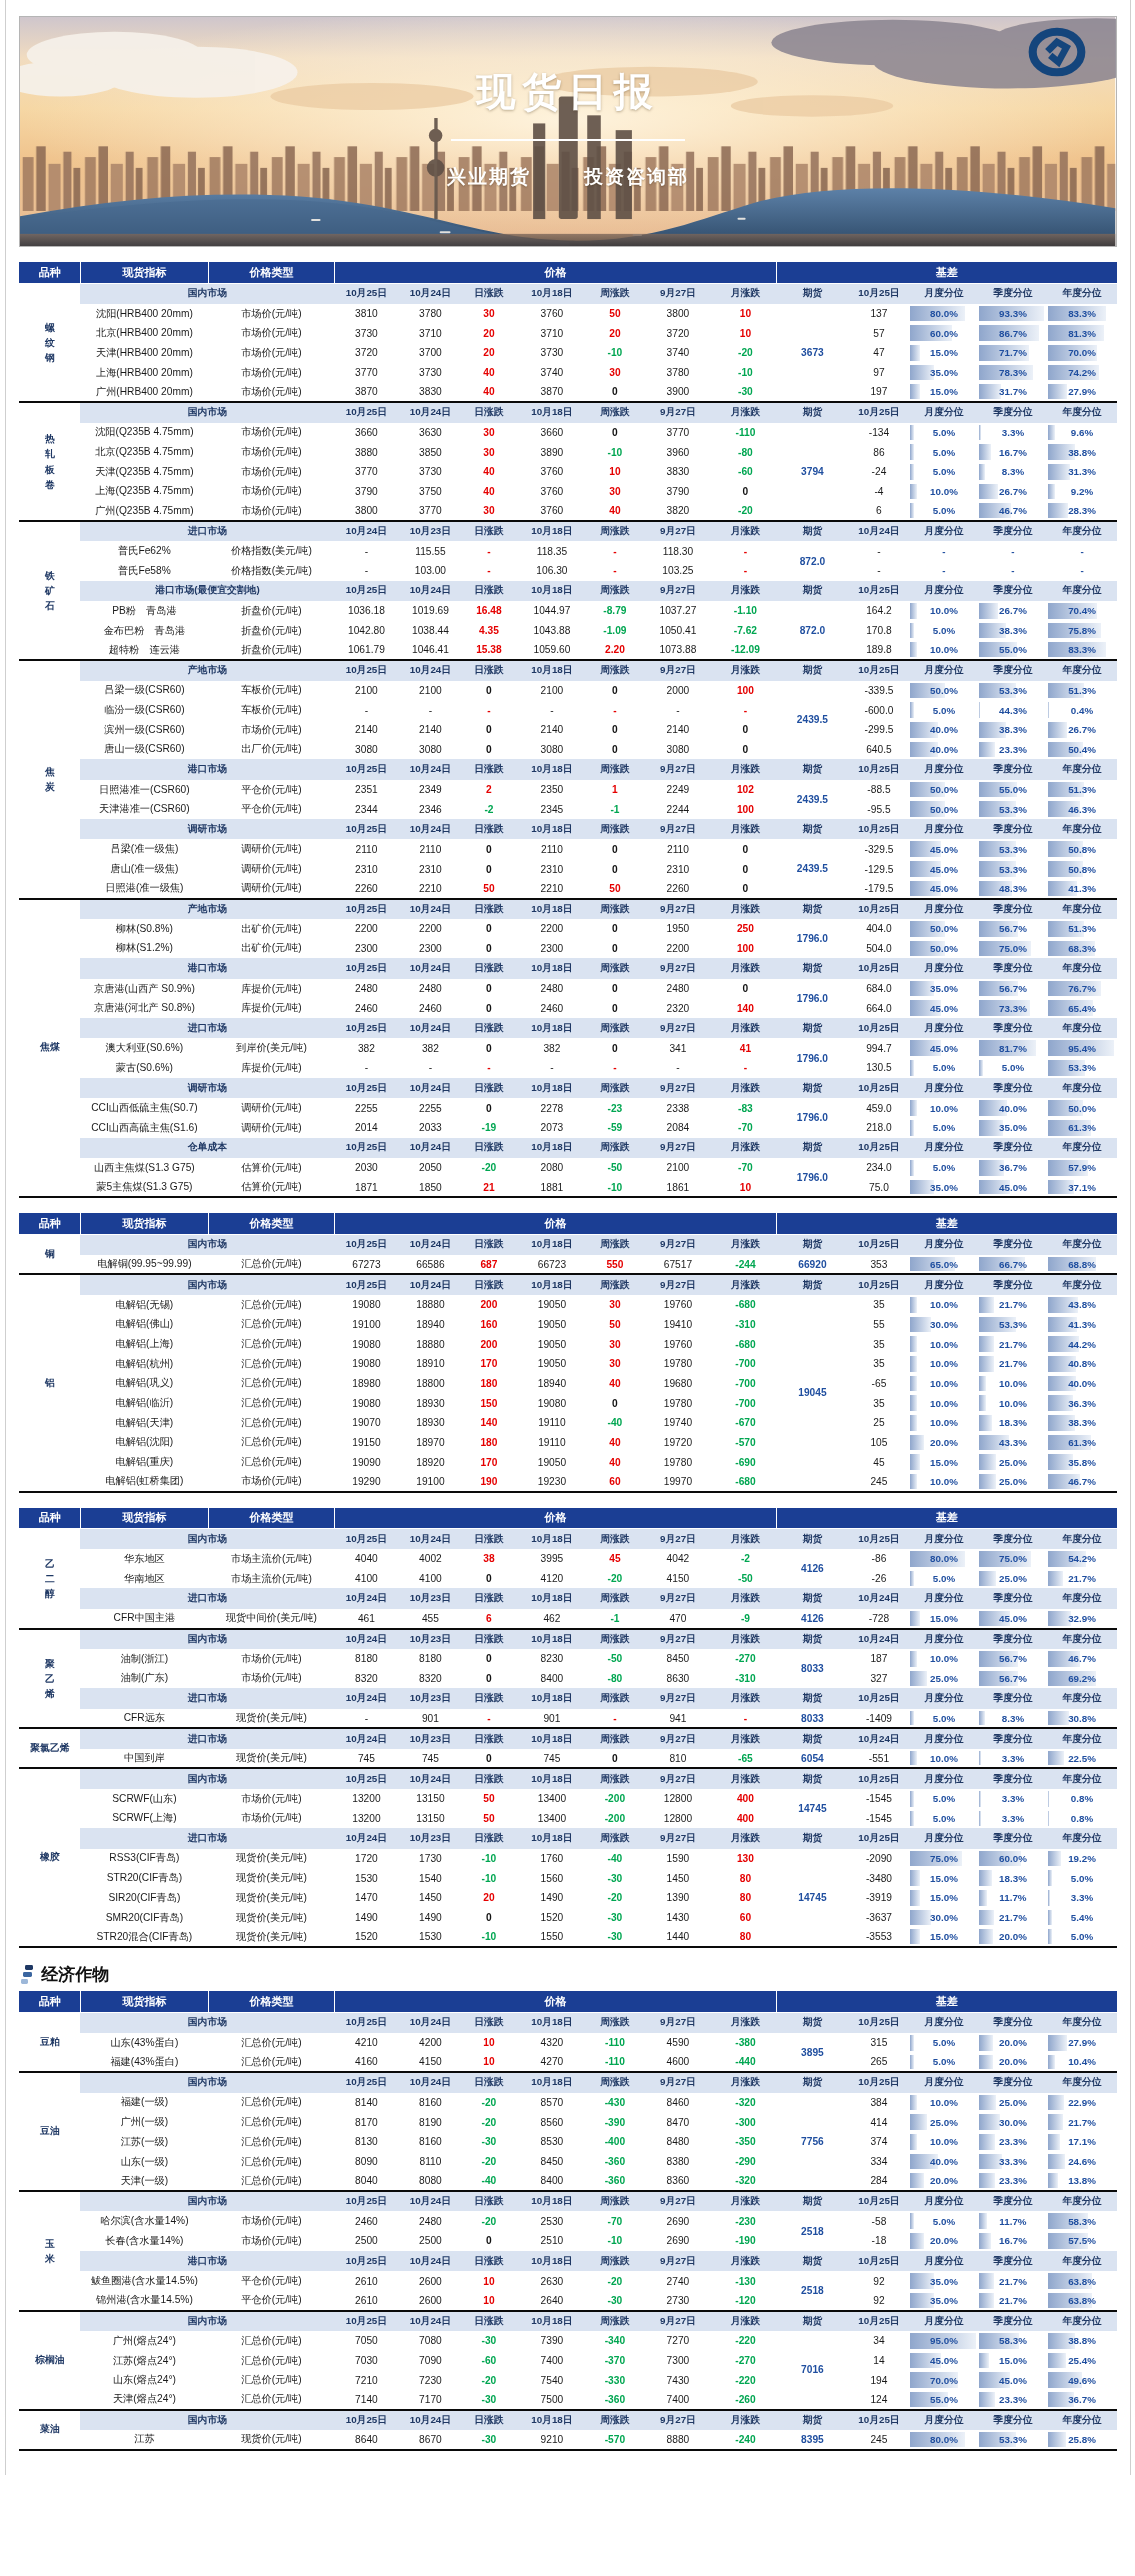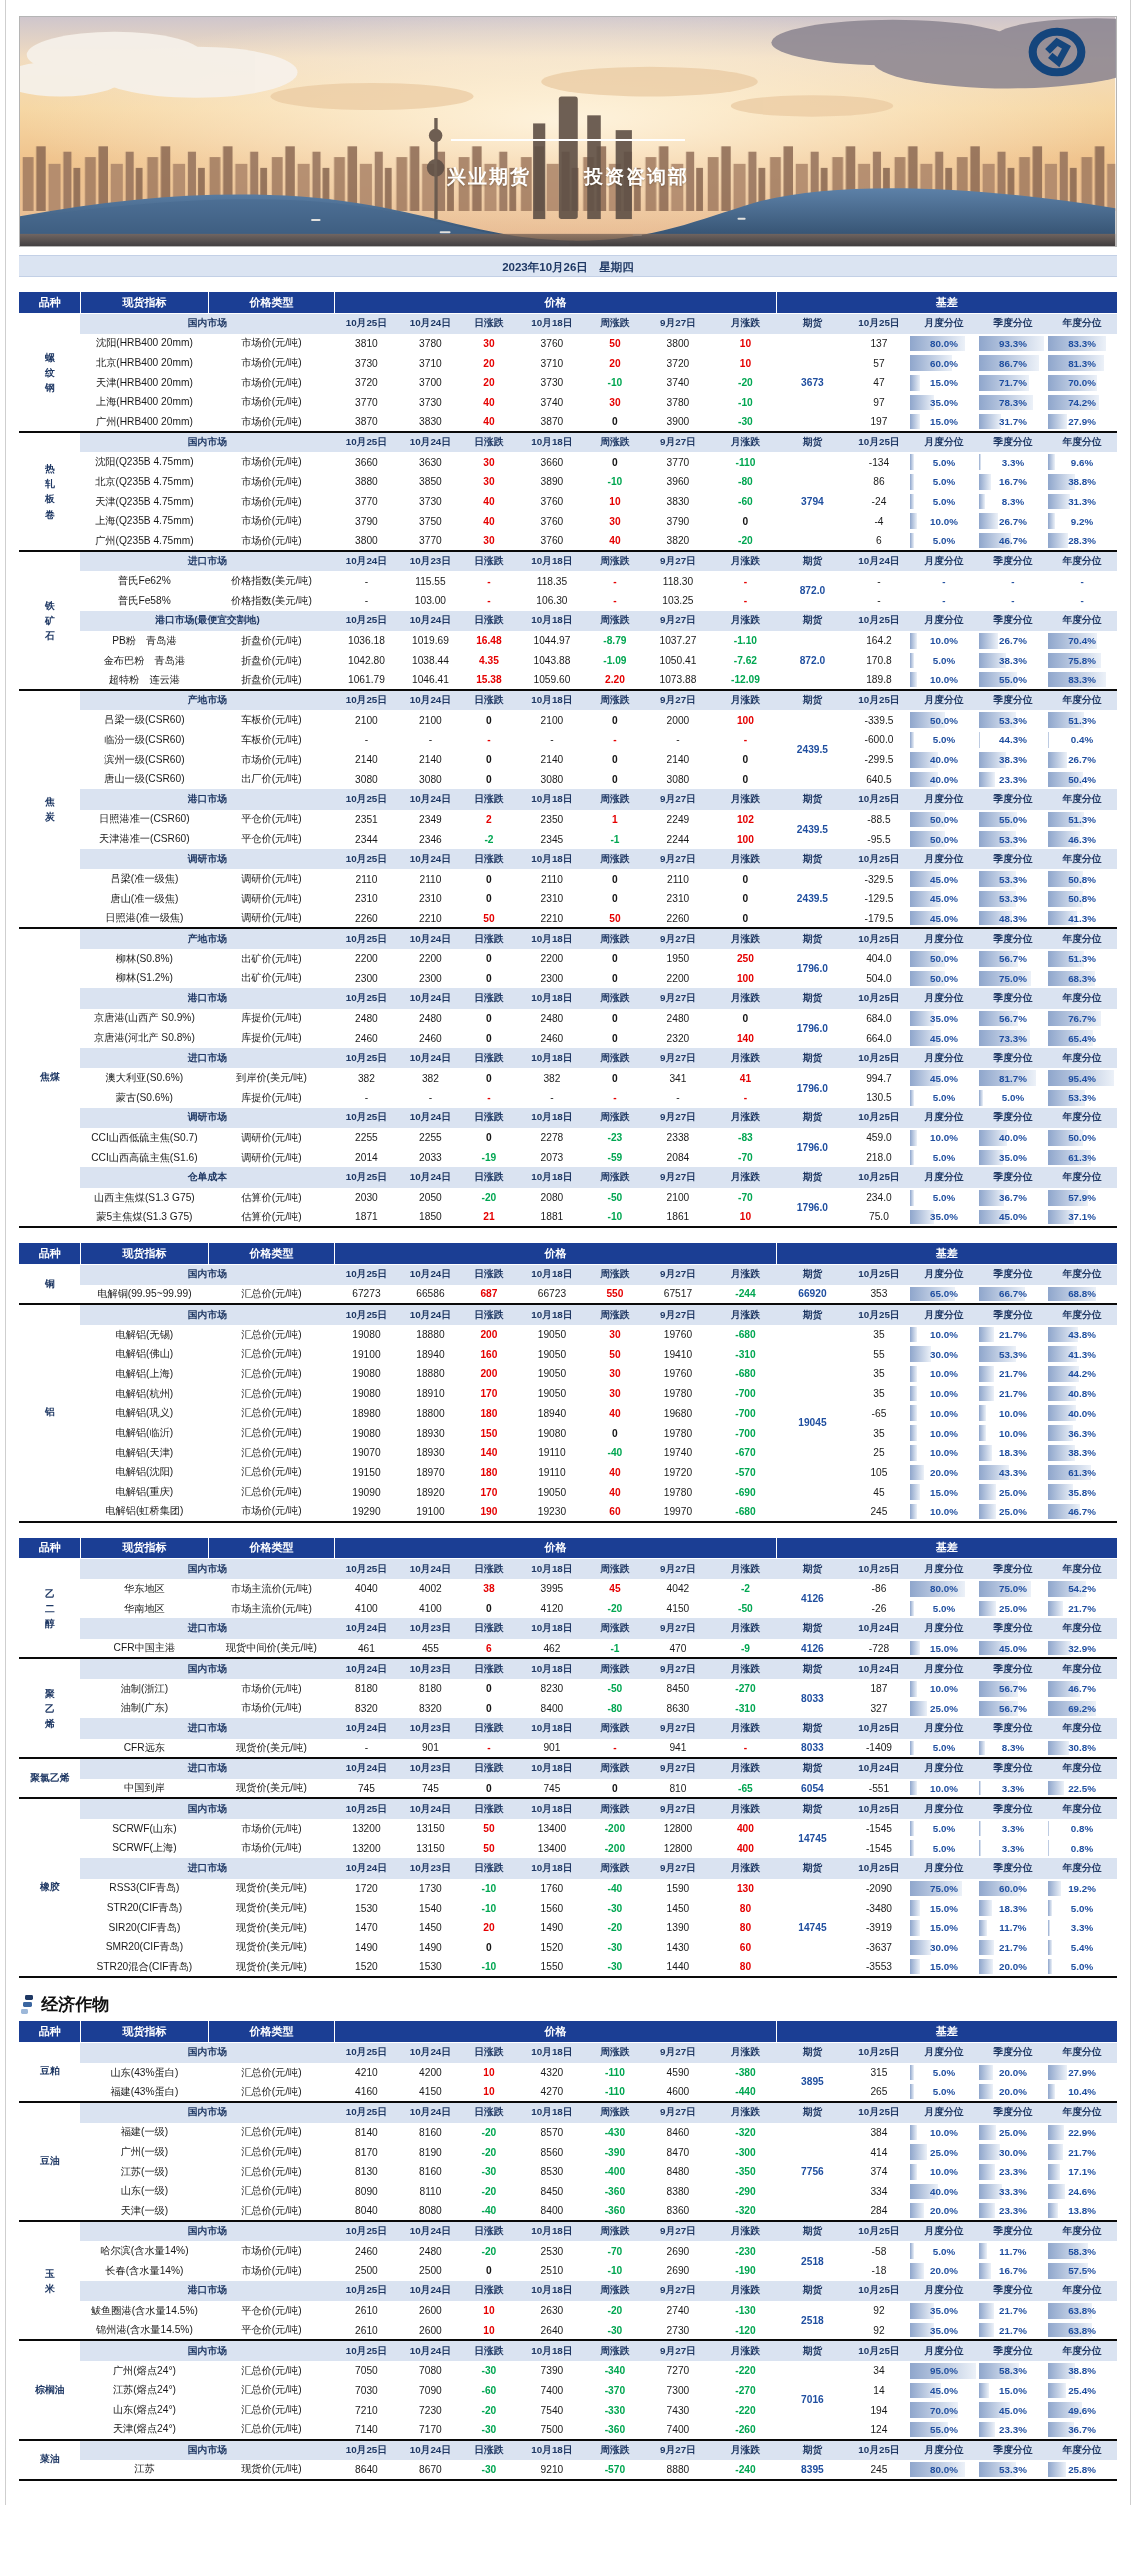--- a/index.html
+++ b/index.html
@@ -116,32 +116,32 @@
       <path d="M0,296 C200,258 380,254 520,280 C650,304 706,330 812,332 C930,334 1004,300 1084,276 C1206,242 1408,250 1618,284 L1618,340 L0,340 Z" fill="url(#riv)"></path>
       <path d="M0,300 C220,266 400,262 530,286 C650,308 710,332 812,334 L812,340 L0,340 Z" fill="#46688e" opacity="0.5"></path>
       <g fill="#f4efe8" opacity="0.9">
         <rect x="430" y="300" width="14" height="3" rx="1.5"></rect>
           <rect x="620" y="318" width="16" height="3" rx="1.5"></rect>
           <rect x="905" y="322" width="14" height="3" rx="1.5"></rect>
           <rect x="1060" y="298" width="12" height="3" rx="1.5"></rect>
       </g>
       <rect x="0" y="322" width="1618" height="18" fill="url(#near)" opacity="0.8"></rect>
     </svg>
+    <div class="b-title">现货日报</div>
     <div class="b-line"></div>
     <div class="b-orgs">
       <span>兴业期货</span>
       <span>投资咨询部</span>
     </div>
     <svg class="b-logo" width="60" height="50" viewBox="0 0 88 74" aria-hidden="true">
       <ellipse cx="44" cy="37" rx="36" ry="30" fill="none" stroke="#14457c" stroke-width="12"></ellipse>
       <path d="M30 36 L44 22 L58 30 L46 52 L34 42" fill="none" stroke="#14457c" stroke-width="10" stroke-linejoin="miter"></path>
     </svg>
   </div>
 
-  <div class="datebar">2023年10月26日　星期四</div>
 
   <div id="sections">
       <div class="section">
         <table class="rep">
           <colgroup>
             <col style="width: 61px;">
             <col style="width: 128px;">
             <col style="width: 126px;">
             <col style="width: 64px;">
             <col style="width: 64px;">

